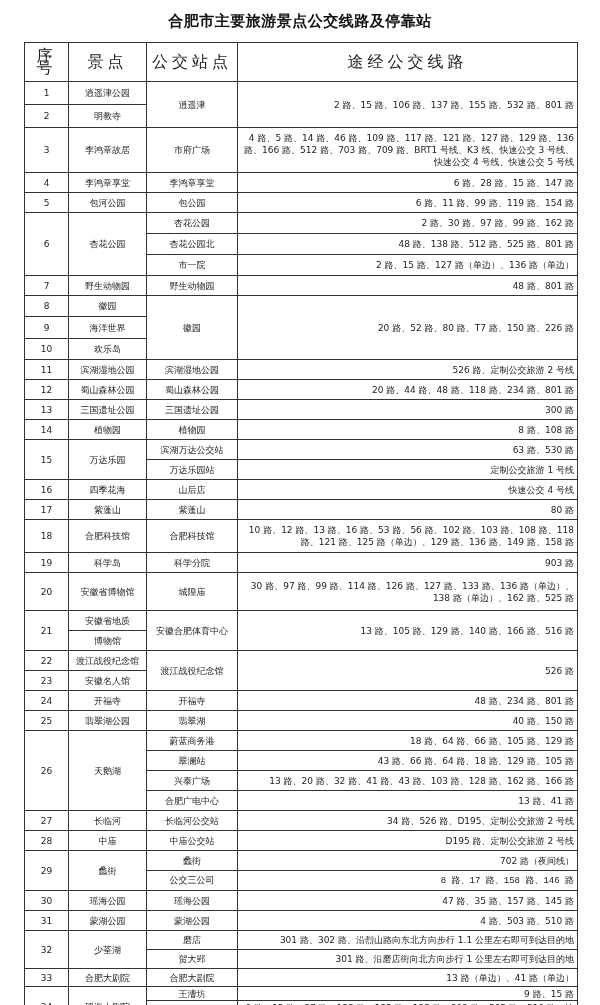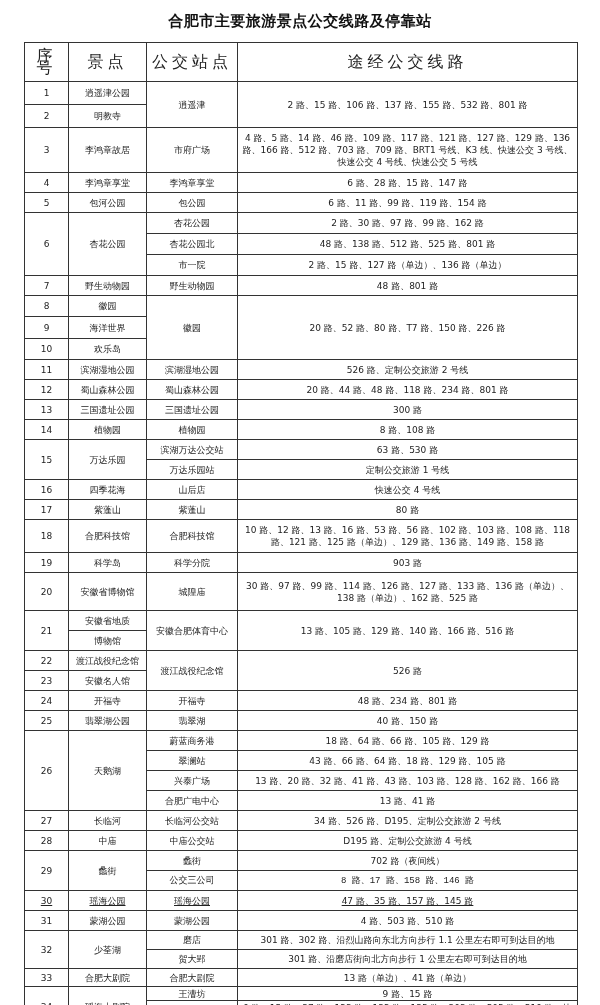--- a/index.html
+++ b/index.html
@@ -2,21 +2,21 @@
 <html><head>
 <meta charset="utf-8">
 <style>
   html,body{margin:0;padding:0;background:#ffffff;}
   body{width:600px;height:1005px;position:relative;overflow:hidden;font-family:"DejaVu Sans",sans-serif;color:#222;}
   .title{position:absolute;left:0;top:12px;width:600px;text-align:center;font-size:15px;font-weight:bold;color:#111;letter-spacing:0.5px;}
   table.bus{position:absolute;left:24px;top:42px;width:553px;border-collapse:collapse;table-layout:fixed;}
   table.bus td, table.bus th{border:1px solid #333;font-size:9px;line-height:12px;padding:0 3px;color:#222;font-weight:normal;}
   table.bus th{height:38px;font-size:16px;font-family:"DejaVu Serif",serif;letter-spacing:4px;}
   td.c{text-align:center;}
-  td.l{text-align:center;}
+  td.l{text-align:right;}
   col.c1{width:44px;} col.c2{width:78px;} col.c3{width:91px;} col.c4{width:340px;}
 </style>
 </head>
 <body>
 
 <div class="title">合肥市主要旅游景点公交线路及停靠站</div>
 
 <table class="bus">
   <colgroup>
       <col class="c1">
@@ -211,33 +211,33 @@
       <tr style="height: 20px;">
         <td class="c">27</td>
         <td class="c">长临河</td>
         <td class="c">长临河公交站</td>
         <td class="l">34 路、526 路、D195、定制公交旅游 2 号线</td>
       </tr>
       <tr style="height: 20px;">
         <td class="c">28</td>
         <td class="c">中庙</td>
         <td class="c">中庙公交站</td>
-        <td class="l">D195 路、定制公交旅游 4 号线</td>
+        <td class="l">D195 路、定制公交旅游 2 号线</td>
       </tr>
       <tr style="height: 20px;">
         <td class="c" rowspan="2">29</td>
         <td class="c" rowspan="2">蠡街</td>
         <td class="c">蠡街</td>
         <td class="l">702 路（夜间线）</td>
       </tr>
       <tr style="height: 20px; font-family: Liberation Mono, monospace;">
         <td class="c">公交三公司</td>
         <td class="l">8 路、17 路、158 路、146 路</td>
       </tr>
-      <tr style="height: 20px; text-decoration: underline;">
+      <tr style="height: 20px;">
         <td class="c">30</td>
         <td class="c">瑶海公园</td>
         <td class="c">瑶海公园</td>
         <td class="l">47 路、35 路、157 路、145 路</td>
       </tr>
       <tr style="height: 20px;">
         <td class="c">31</td>
         <td class="c">蒙湖公园</td>
         <td class="c">蒙湖公园</td>
         <td class="l">4 路、503 路、510 路</td>

